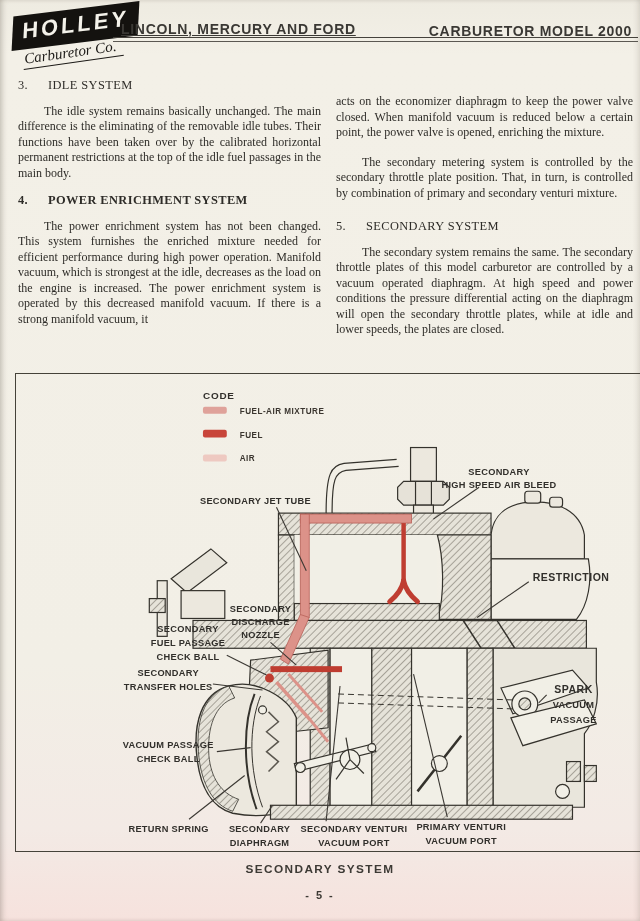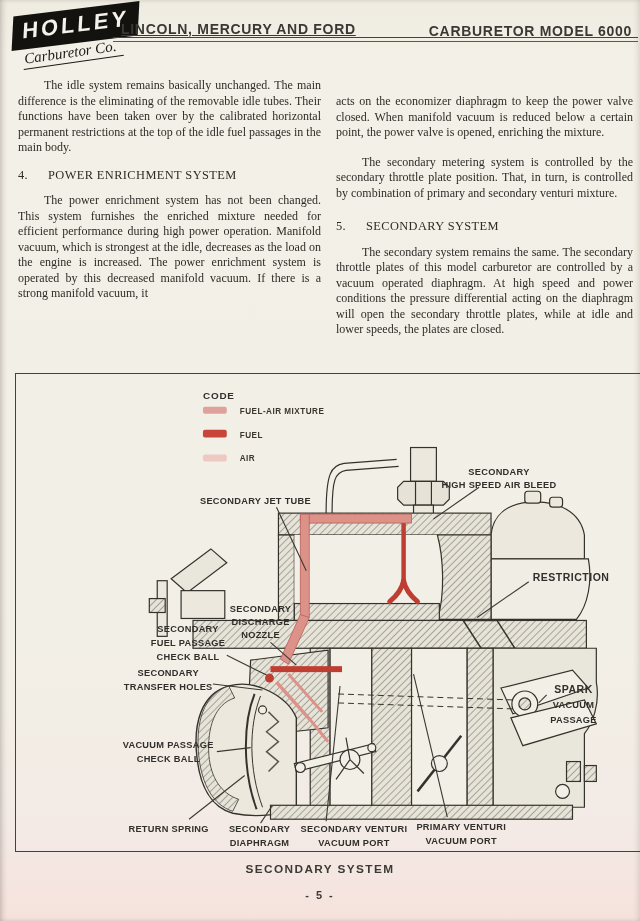--- a/index.html
+++ b/index.html
@@ -26,21 +26,21 @@
     font-weight:bold;letter-spacing:.7px;color:#3a3834;white-space:nowrap;text-decoration:underline;
   }
   .rule{position:absolute;left:113px;right:2px;border-top:1.6px solid #45423c;}
   .rule.r2{border-top-width:1px;border-top-color:#5b5852;}
   
   .col{position:absolute;font-size:12px;line-height:15.5px;text-align:justify;}
   .col p{margin:0 0 12px 0;}
   .col p.indent{text-indent:26px;}
   .sec-head{font-size:12.4px;letter-spacing:.4px;margin:0 0 10px 0;white-space:nowrap;}
   .sec-head .h-num{display:inline-block;width:30px;}
-  .mt{margin-top:4px;}
+  .mt{margin-top:4px;font-weight:bold;}
   
   .diagram-box{
     position:absolute;left:15px;top:373px;width:601px;height:477px;
     border:1.5px solid #454239;background:transparent;padding-left:28px;
   }
   svg text{font-family:"Liberation Sans",sans-serif;font-weight:bold;fill:#312f2b;
     font-size:9.3px;letter-spacing:.3px;}
   svg text.lbl-big{font-size:10.6px;letter-spacing:.5px;}
   svg text.lgd{font-size:8.2px;letter-spacing:.5px;fill:#3a352f;}
   svg text.lgd-title{font-size:10px;letter-spacing:.8px;}
@@ -53,25 +53,28 @@
 </style>
 </head>
 <body>
 
 <div class="logo-box">
   <span>HOLLEY</span>
 </div>
 <div class="logo-script">Carburetor Co.</div>
 
 <div class="hdr-txt" style="left:121px;top:21px;">LINCOLN, MERCURY AND FORD</div>
-<div class="hdr-txt" style="right:8px;top:23px;">CARBURETOR MODEL 6000</div>
+<div class="hdr-txt" style="right:8px;top:23px;">CARBURETOR MODEL 2000</div>
 <div class="rule" style="top:37px;"></div>
 <div class="rule r2" style="top:41px;"></div>
 
 <div class="col" style="left:18px;top:78px;width:303px;">
+  <div class="sec-head">
+    <span class="h-num">3.</span><span>IDLE SYSTEM</span>
+  </div>
   <p class="indent">The idle system remains basically unchanged.  The main difference is the eliminating of the removable idle tubes.  Their functions have been taken over by the calibrated horizontal permanent restrictions at the top of the idle fuel passages in the main body.</p>
   <div class="sec-head mt">
     <span class="h-num">4.</span><span>POWER ENRICHMENT SYSTEM</span>
   </div>
   <p class="indent">The power enrichment system has not been changed.  This system furnishes the enriched mixture needed for efficient performance during high power operation.  Manifold vacuum, which is strongest at the idle, decreases as the load on the engine is increased.  The power enrichment system is operated by this decreased manifold vacuum.  If there is a strong manifold vacuum, it</p>
 </div>
 
 <div class="col" style="left:336px;top:94px;width:297px;">
   <p>acts on the economizer diaphragm to keep the power valve closed.  When manifold vacuum is reduced below a certain point, the power valve is opened, enriching the mixture.</p>
   <p class="indent" style="margin-top:14px;">The secondary metering system is controlled by the secondary throttle plate position. That, in turn, is controlled by combination of primary and secondary venturi mixture.</p>

